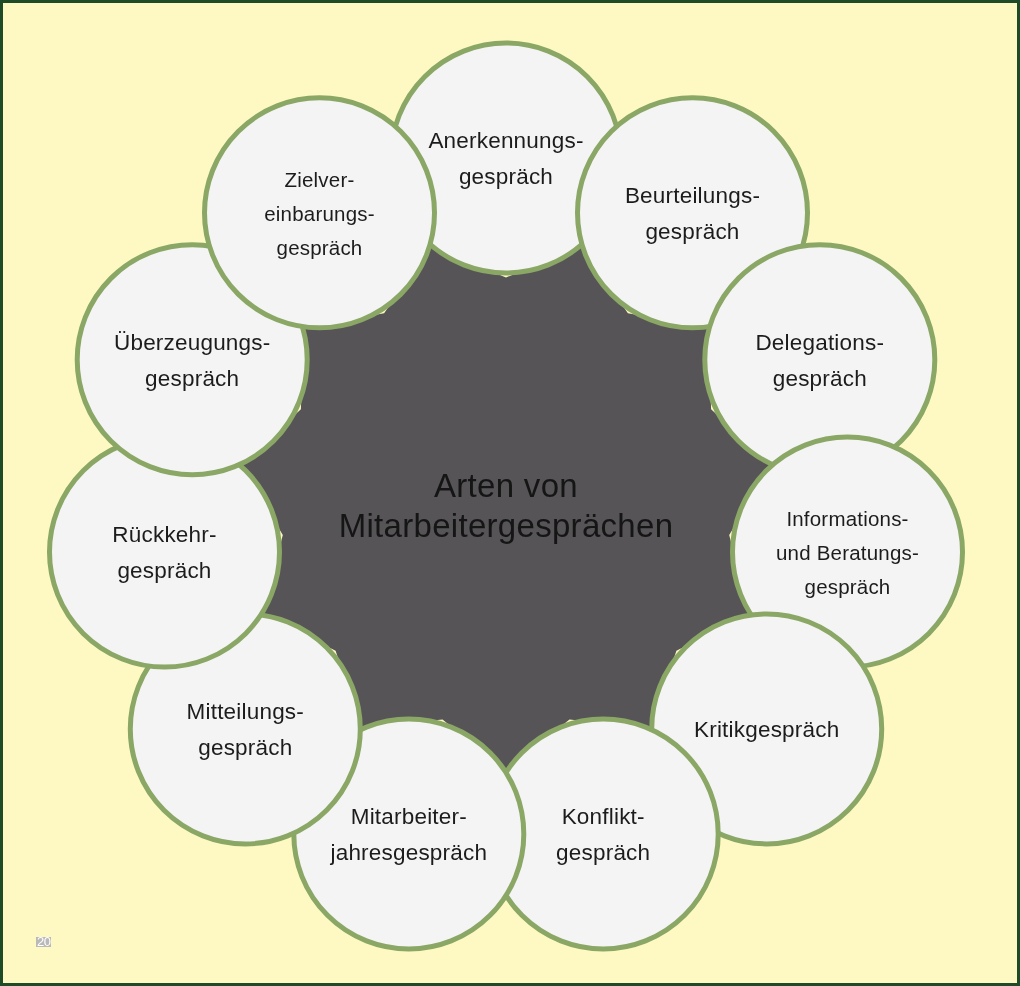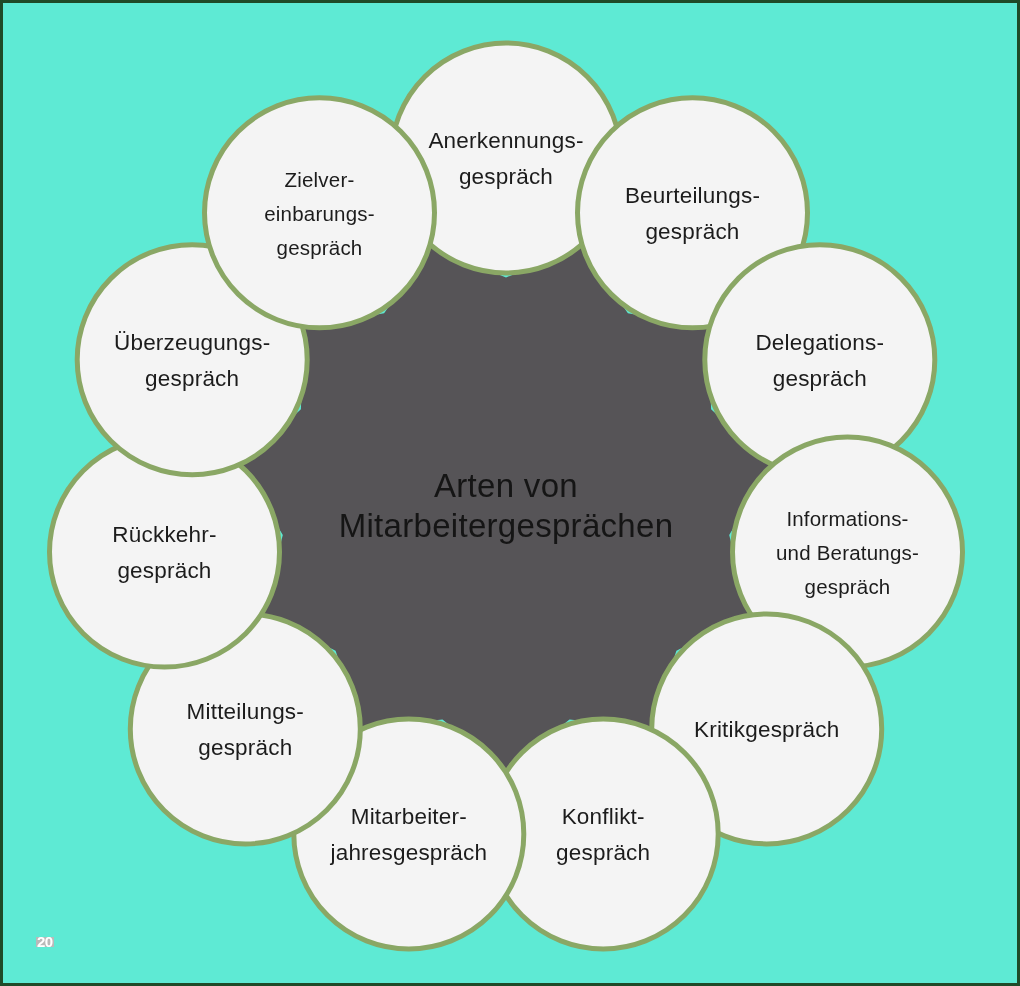--- a/index.html
+++ b/index.html
@@ -11,21 +11,21 @@
     width: 1020px;
     height: 986px;
     overflow: hidden;
     font-family: "Liberation Sans", sans-serif;
   }
 
   #slide {
     position: relative;
     width: 1020px;
     height: 986px;
-    background: #5eead4;
+    background: #fef9c3;
     box-sizing: border-box;
     border: 3px solid #1f4a28;
     overflow: hidden;
   }
 
   
   #diagram {
     position: absolute;
     left: 0;
     top: 0;
@@ -50,27 +50,26 @@
     fill: #151515;
     text-anchor: middle;
     letter-spacing: 0.3px;
   }
 
   #page-number {
     position: absolute;
     left: 33px;
     top: 934px;
     font-family: "Liberation Sans", sans-serif;
-    font-size: 15px;
+    font-size: 13px;
     line-height: 10px;
     color: #ffffff;
     background: #b9b9b9;
     padding: 0 1px;
     letter-spacing: -0.5px;
-    font-weight: bold;
   }
 </style>
 </head>
 <body>
 
 <div id="slide">
 
   <svg id="diagram" viewBox="0 0 1020 986" xmlns="http://www.w3.org/2000/svg">
 
     <g>

